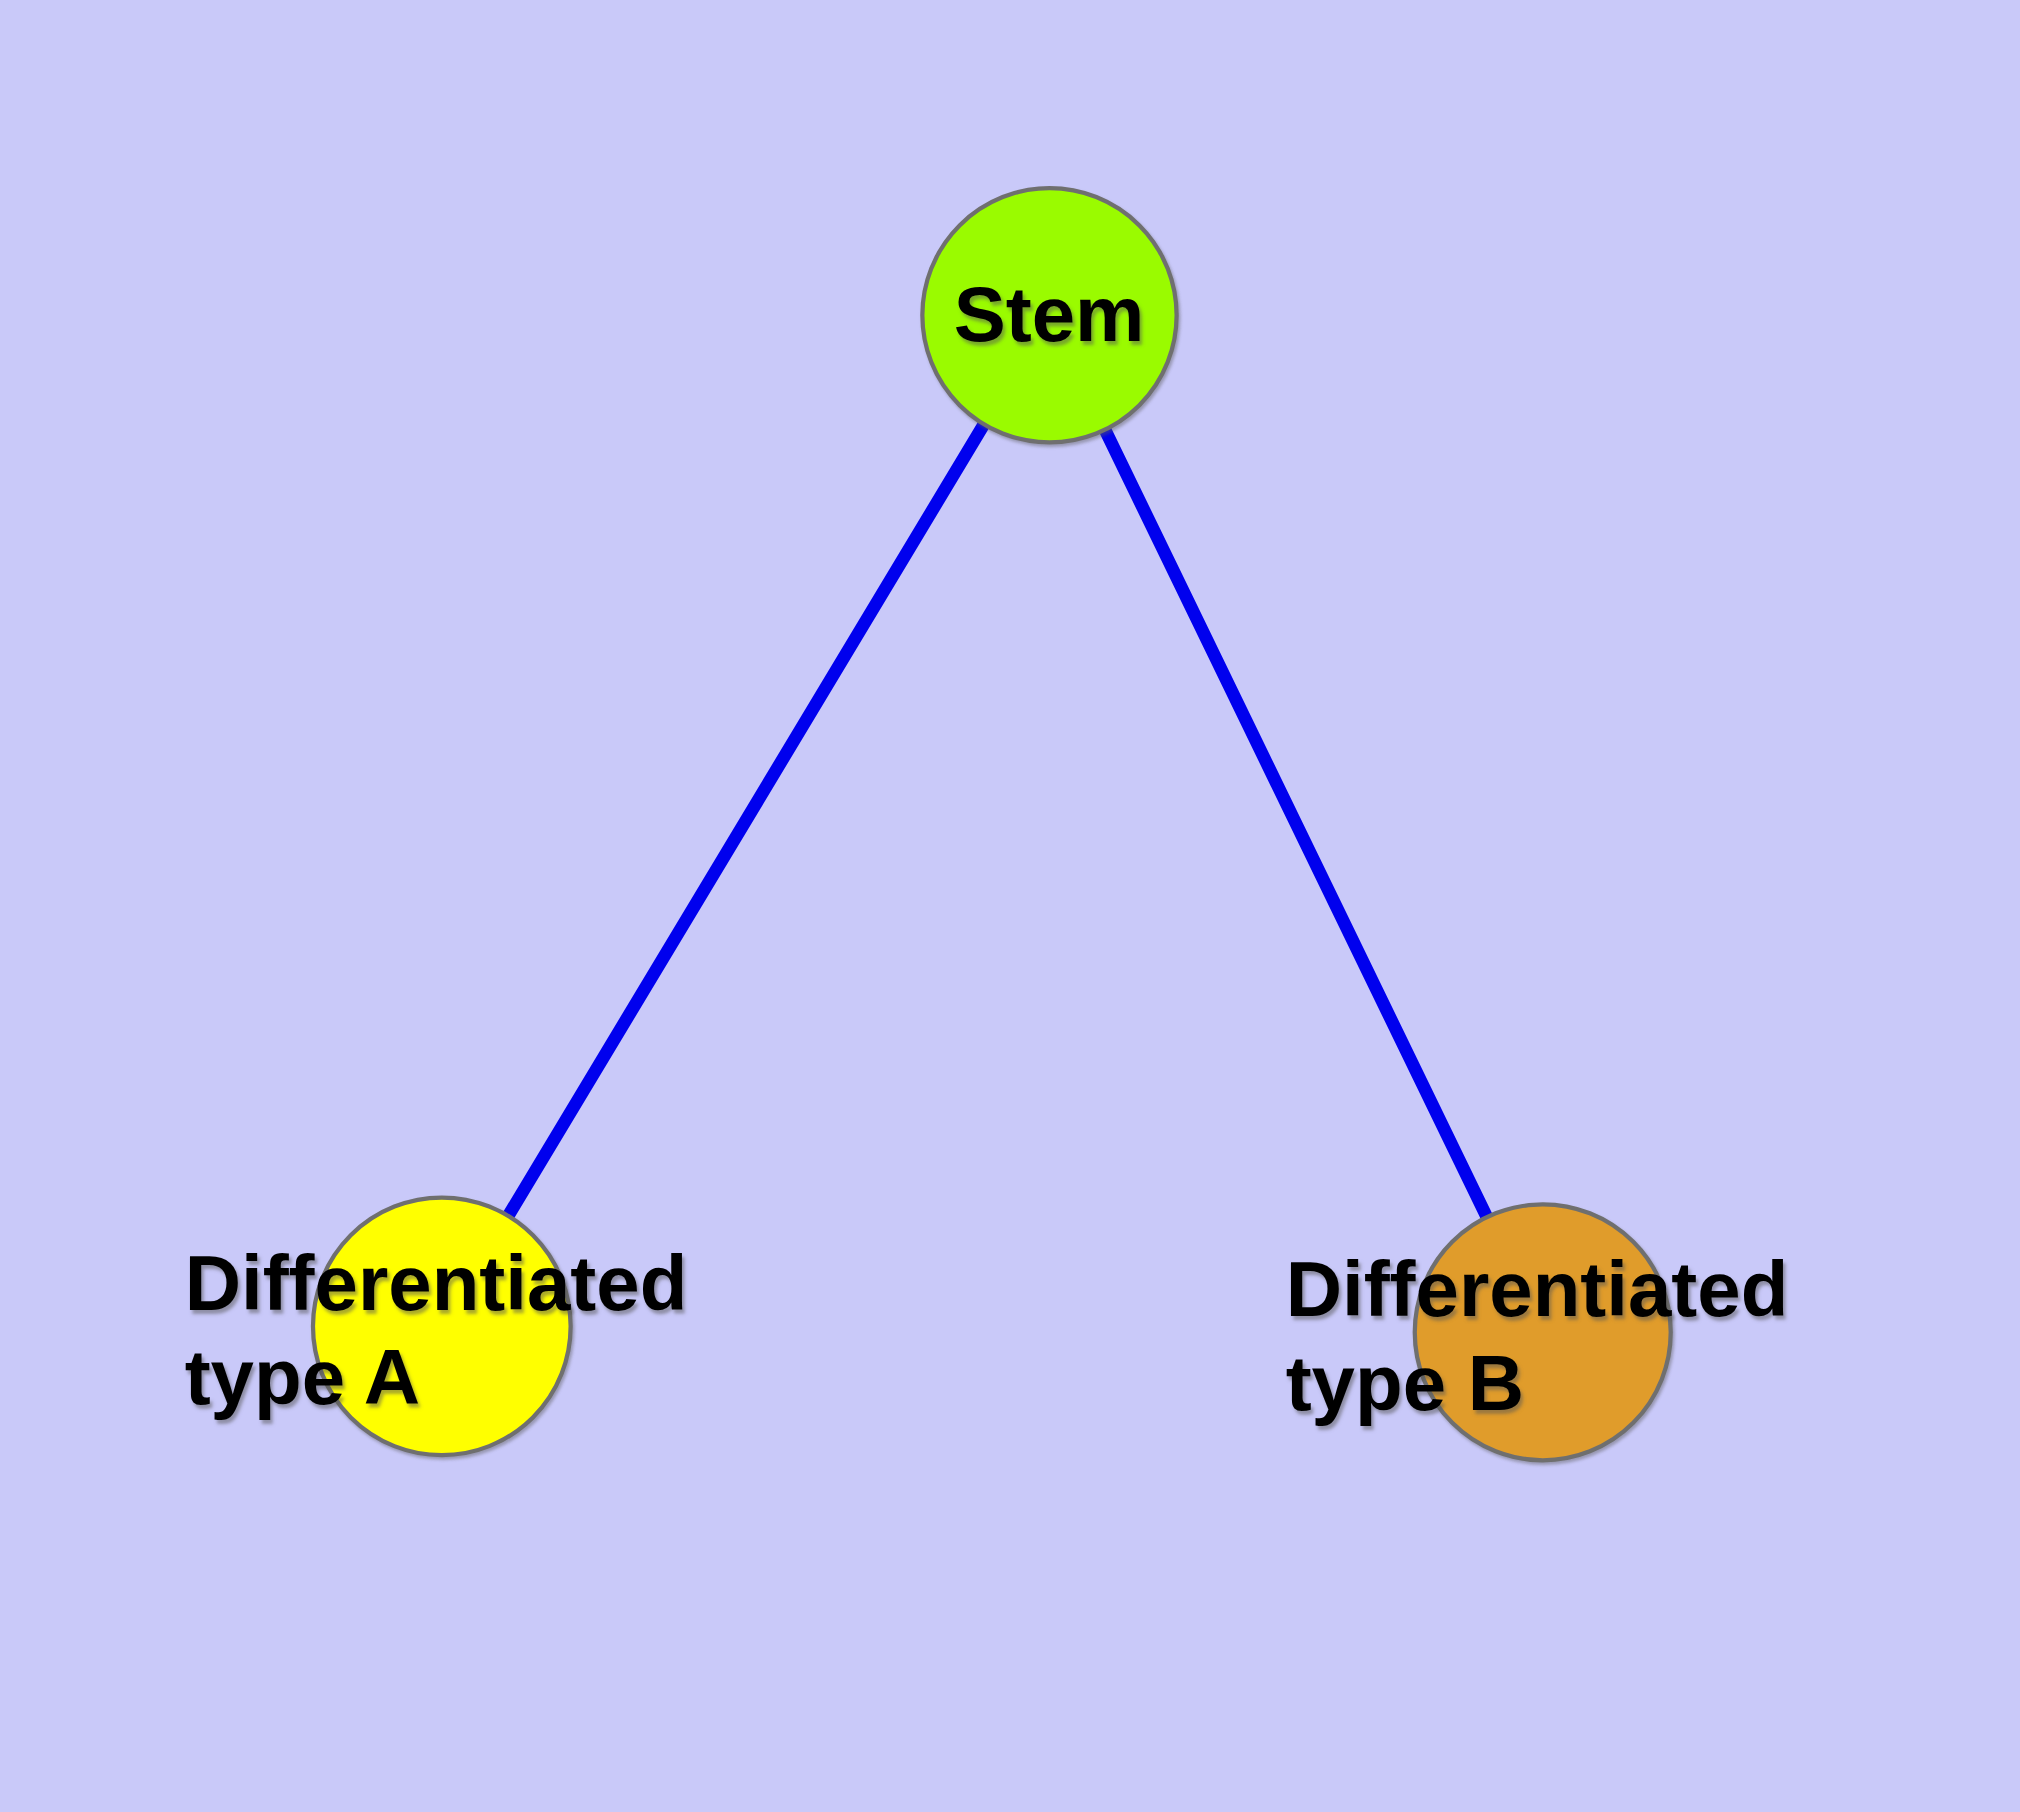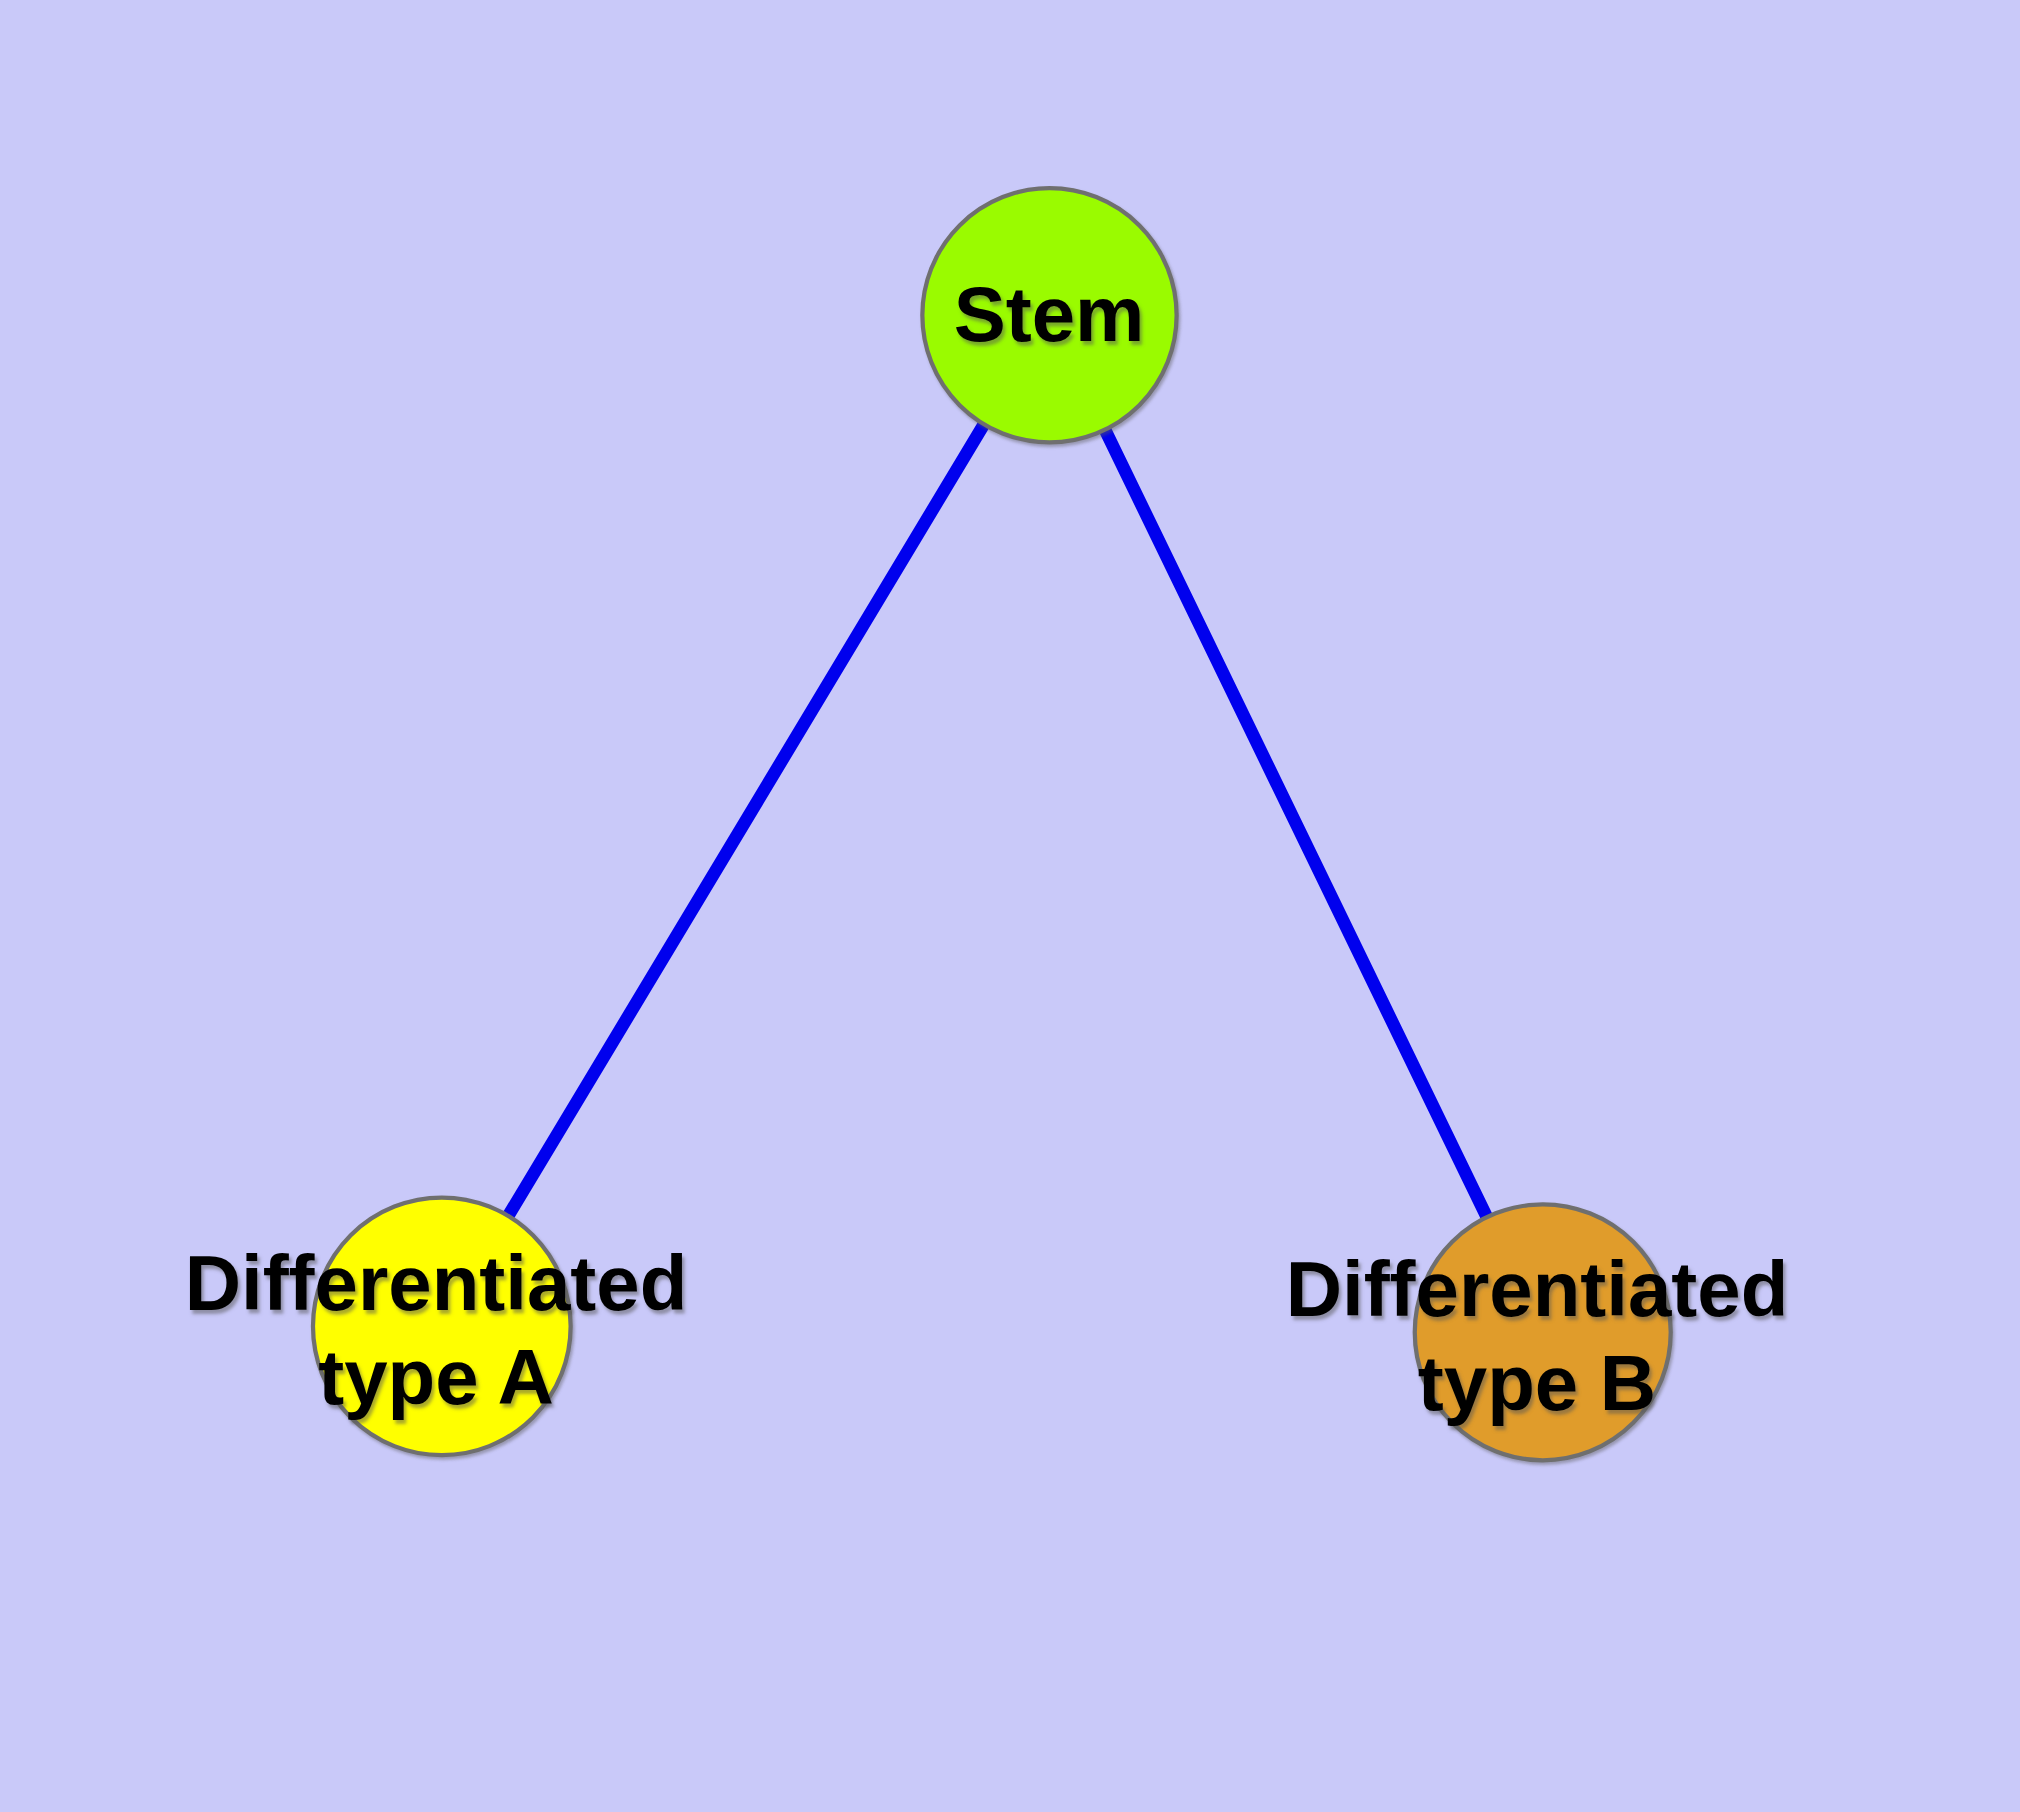--- a/index.html
+++ b/index.html
@@ -28,21 +28,20 @@
     stroke-linecap: round;
     fill: none;
   }
   .node {
     stroke-width: 5px;
     filter: drop-shadow(2px 3px 2px rgba(90, 90, 90, 0.45));
   }
   .node-label {
     position: absolute;
     transform: translate(-50%, -50%);
-    text-align: center;
     white-space: pre-line;
     font-weight: bold;
     font-size: 78px;
     line-height: 1.2;
     letter-spacing: 0px;
     text-shadow: 2.5px 3.4px 3.4px rgba(85, 85, 85, 0.5);
     user-select: none;
   }
 </style>
 </head>

